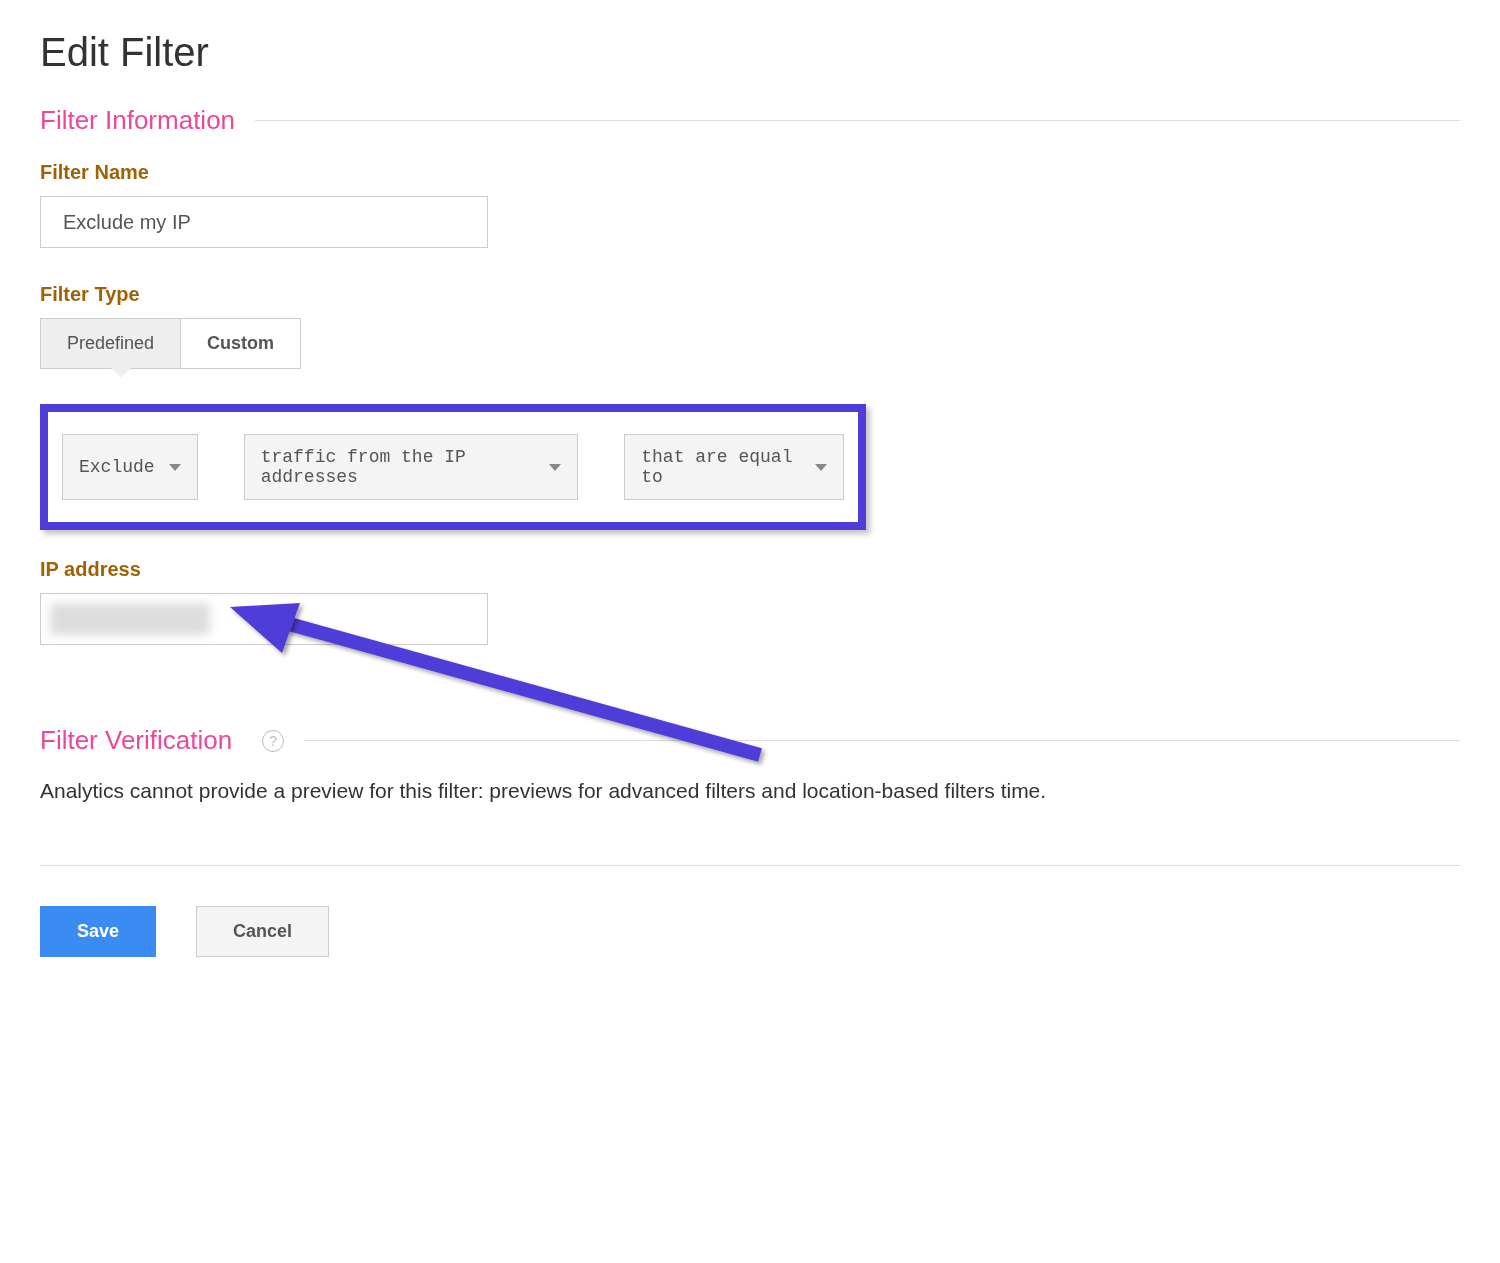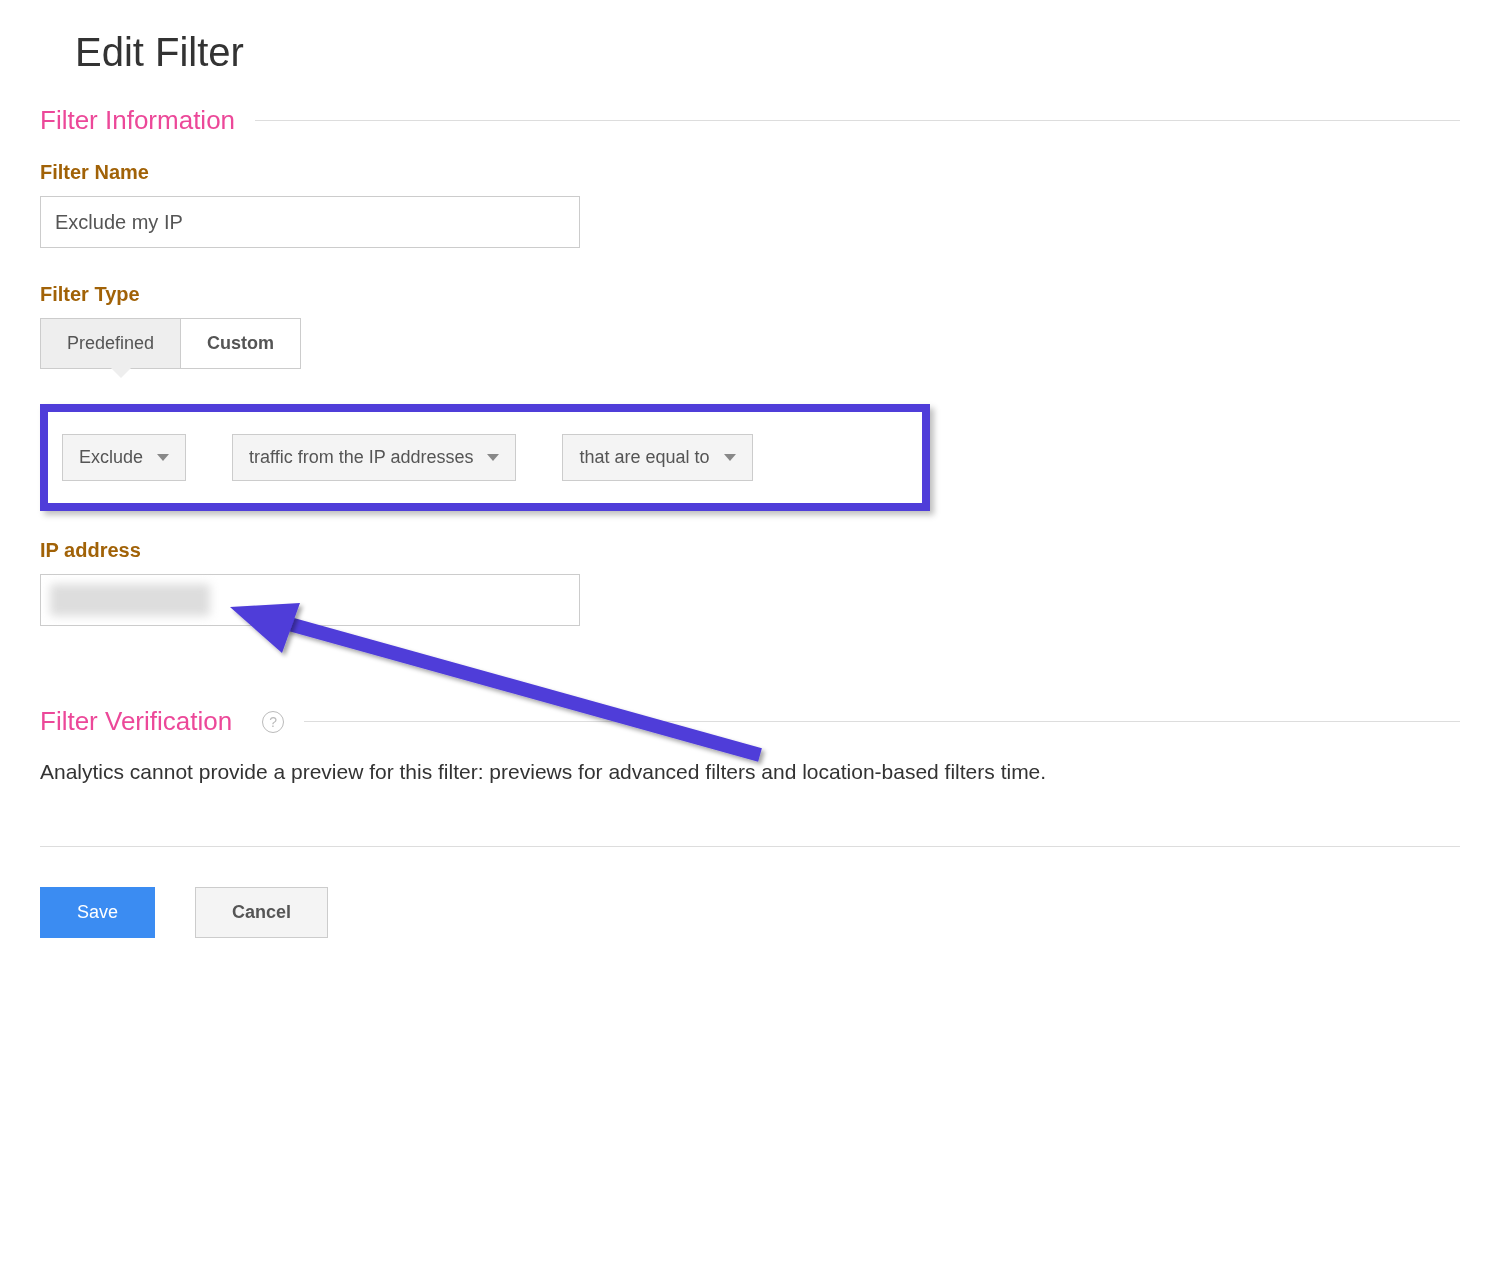--- a/index.html
+++ b/index.html
@@ -12,21 +12,20 @@
     background: #ffffff;
     padding: 30px 40px;
     color: #333;
     width: 1500px;
   }
   .page-title {
     font-size: 40px;
     font-weight: 400;
     color: #333;
     margin-bottom: 30px;
-    margin-left: 35px;
   }
   .section-header {
     display: flex;
     align-items: center;
     margin-bottom: 25px;
   }
   .section-header-label {
     font-size: 26px;
     font-weight: 400;
     color: #ec4899;
@@ -38,24 +37,24 @@
     height: 1px;
     background: #ddd;
   }
   .field-label {
     font-size: 20px;
     font-weight: 700;
     color: #a16207;
     margin-bottom: 12px;
   }
   .text-input {
-    width: 540px;
+    width: 448px;
     height: 52px;
     border: 1px solid #ccc;
-    padding: 0 14px;
+    padding: 0 22px;
     font-size: 20px;
     color: #555;
     background: #fff;
   }
   .block {
     margin-bottom: 35px;
   }
   .tabs {
     display: flex;
     border: 1px solid #ccc;
@@ -86,24 +85,25 @@
     height: 0;
     border-left: 10px solid transparent;
     border-right: 10px solid transparent;
     border-top: 10px solid #eee;
   }
   .highlight-box {
     border: 8px solid #4f3dd9;
     padding: 22px 14px;
     display: flex;
     gap: 46px;
-    width: 890px;
+    width: 826px;
     margin-top: 6px;
     margin-bottom: 28px;
     box-shadow: 4px 4px 6px rgba(0,0,0,0.25);
+    font-family: Liberation Mono, monospace;
   }
   .dropdown {
     display: flex;
     align-items: center;
     background: #f4f4f4;
     border: 1px solid #ccc;
     padding: 12px 16px;
     font-size: 18px;
     color: #555;
     cursor: pointer;
@@ -171,21 +171,21 @@
   }
   .btn {
     padding: 14px 36px;
     font-size: 18px;
     border: 1px solid transparent;
     cursor: pointer;
   }
   .btn-primary {
     background: #3b8cf2;
     color: #fff;
-    font-weight: 400;
+    font-weight: 700;
   }
   .btn-secondary {
     background: #f4f4f4;
     border: 1px solid #ccc;
     color: #555;
     font-weight: 600;
   }
   .container {
     position: relative;
   }

